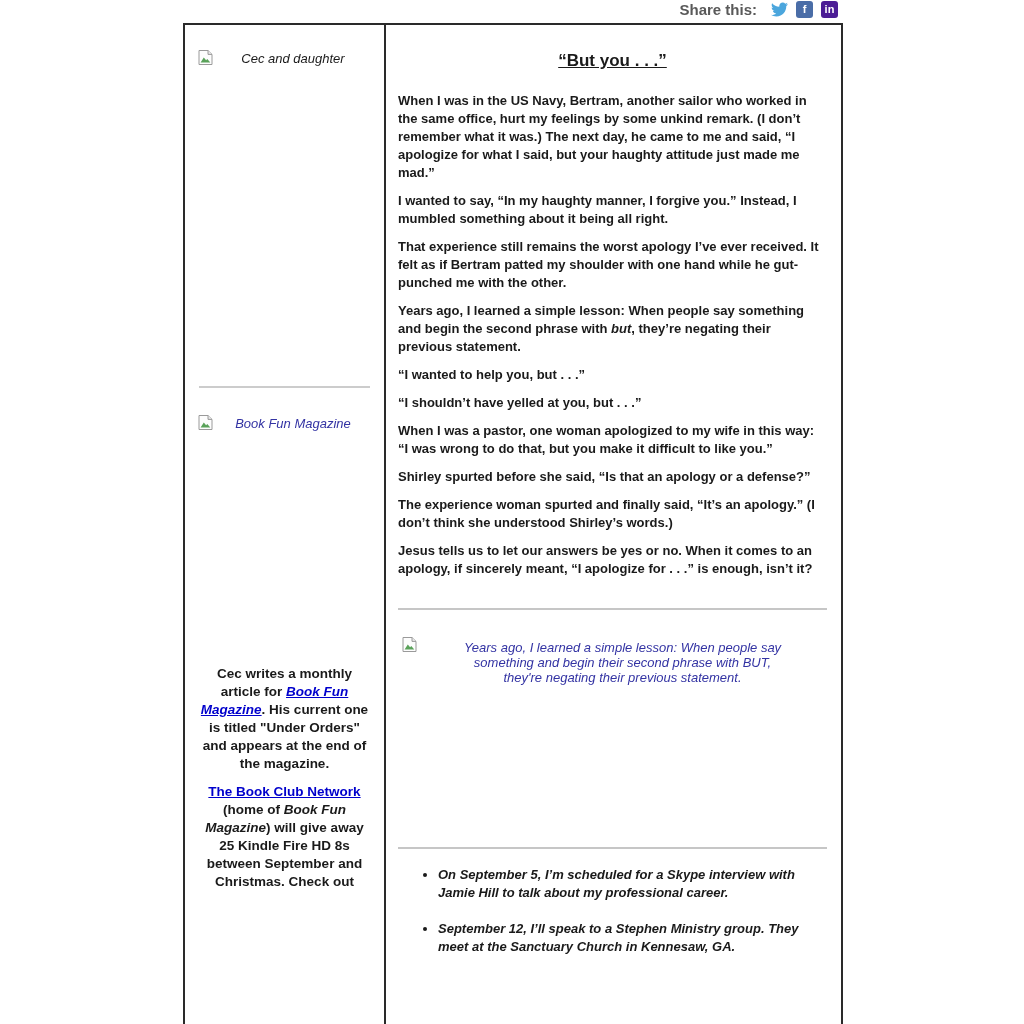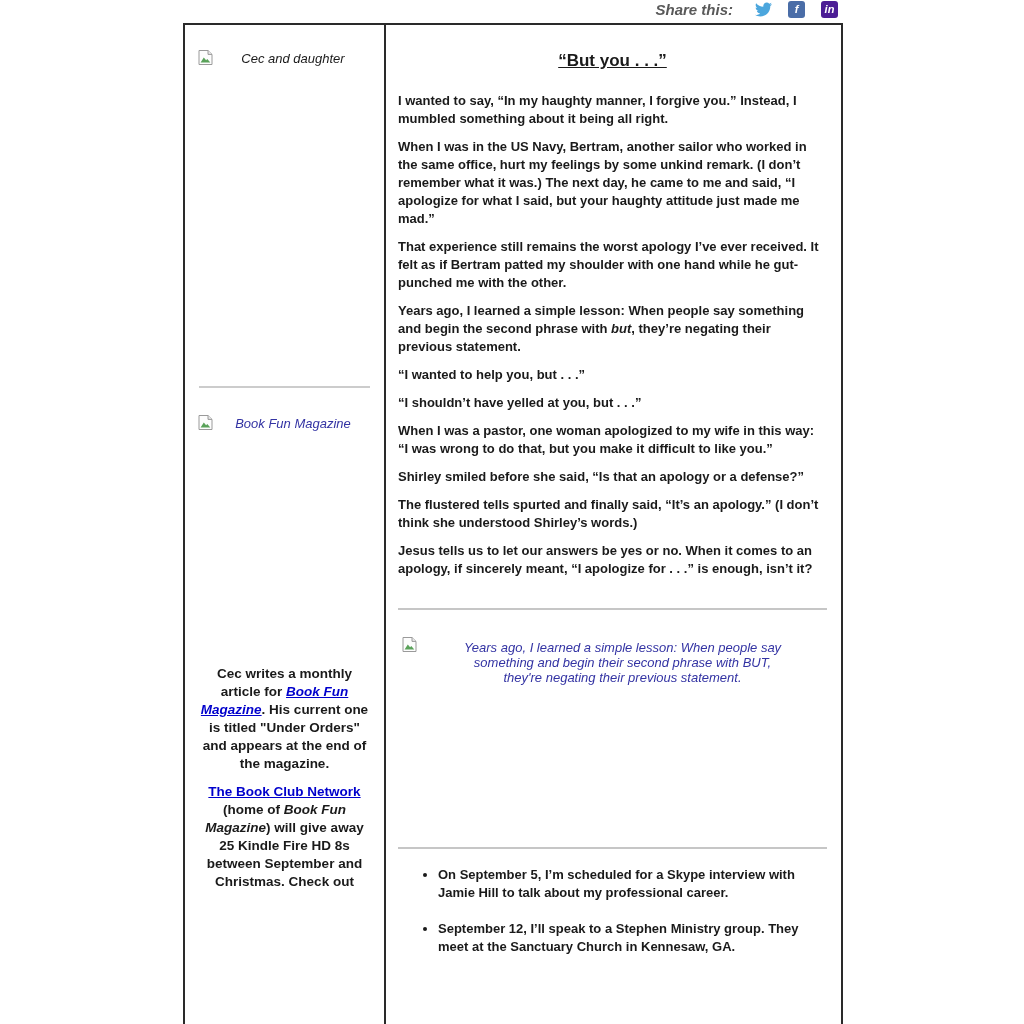--- a/index.html
+++ b/index.html
@@ -5,21 +5,21 @@
   * { margin: 0; padding: 0; box-sizing: border-box; }
   html, body { background: #ffffff; }
   body {
     width: 1024px; height: 1024px; overflow: hidden; position: relative;
     font-family: "Liberation Sans", sans-serif; color: #1a1a1a;
   }
 
   
   .share-row {
     position: absolute; top: 1px; right: 186px;
-    display: flex; align-items: center; gap: 16px; font-style: italic;
+    display: flex; align-items: center; gap: 8px;
   }
   .share-label { font-size: 15px; font-weight: bold; color: #595959; margin-right: 6px; }
   .share-icon {
     width: 17px; height: 17px; display: inline-flex;
     align-items: center; justify-content: center; cursor: pointer;
   }
   .share-icon.box {
     border-radius: 3px; color: #fff; font-weight: bold;
     font-size: 11px; line-height: 1;
   }
@@ -65,21 +65,21 @@
   hr.main-rule { border: none; border-top: 2px solid #c6c6c6; margin: 30px 0 0 0; }
 
   .quote-ph { margin-top: 12px; height: 225px; padding: 14px 0 0 3px; }
   .quote-ph .alt {
     color: #3333a3; font-size: 13px; line-height: 15px; font-weight: normal;
     max-width: 335px; margin: 0 auto; cursor: pointer; padding-top: 4px;
   }
 
   
   .news-title { margin-top: 32px; }
-  ul.news-list { margin: 17px 0 0 14px; padding-left: 26px; list-style: disc; }
+  ul.news-list { margin: 17px 0 0 14px; padding-left: 26px; list-style: disc; font-style: italic; }
   ul.news-list li {
     font-size: 13px; font-weight: bold; line-height: 18px; margin-bottom: 18px;
   }
 </style>
 </head>
 <body>
 
 <div class="share-row">
   <span class="share-label">Share this:</span>
   <span class="share-icon">
@@ -117,29 +117,29 @@
     </div>
 
     <div class="side-caption"><span class="">Cec writes a monthly article for </span><a class="it lnk">Book Fun Magazine</a><span class="">. His current one is titled "Under Orders" and appears at the end of the magazine.</span></div>
     <div class="side-caption"><a class="lnk">The Book Club Network</a><span class=""> (home of </span><span class="it ">Book Fun Magazine</span><span class="">) will give away 25 Kindle Fire HD 8s between September and Christmas. Check out </span></div>
   </div>
 
   <div class="main-col">
 
     <h1 class="article-title">“But you . . .”</h1>
 
+    <p class="body-p"><span class="">When I was in the US Navy, Bertram, another sailor who worked in the same office, hurt my feelings by some unkind remark. (I don’t remember what it was.) The next day, he came to me and said, “I apologize for what I said, but your haughty attitude just made me mad.”</span></p>
     <p class="body-p"><span class="">I wanted to say, “In my haughty manner, I forgive you.” Instead, I mumbled something about it being all right.</span></p>
-    <p class="body-p"><span class="">When I was in the US Navy, Bertram, another sailor who worked in the same office, hurt my feelings by some unkind remark. (I don’t remember what it was.) The next day, he came to me and said, “I apologize for what I said, but your haughty attitude just made me mad.”</span></p>
     <p class="body-p"><span class="">That experience still remains the worst apology I’ve ever received. It felt as if Bertram patted my shoulder with one hand while he gut-punched me with the other.</span></p>
     <p class="body-p"><span class="">Years ago, I learned a simple lesson: When people say something and begin the second phrase with </span><span class="it ">but</span><span class="">, they’re negating their previous statement.</span></p>
     <p class="body-p"><span class="">“I wanted to help you, but . . .”</span></p>
     <p class="body-p"><span class="">“I shouldn’t have yelled at you, but . . .”</span></p>
     <p class="body-p"><span class="">When I was a pastor, one woman apologized to my wife in this way: “I was wrong to do that, but you make it difficult to like you.”</span></p>
-    <p class="body-p"><span class="">Shirley smiled before she said, “Is that an apology or a defense?”</span></p>
-    <p class="body-p"><span class="">The flustered tells spurted and finally said, “It’s an apology.” (I don’t think she understood Shirley’s words.)</span></p>
+    <p class="body-p"><span class="">Shirley spurted before she said, “Is that an apology or a defense?”</span></p>
+    <p class="body-p"><span class="">The experience woman spurted and finally said, “It’s an apology.” (I don’t think she understood Shirley’s words.)</span></p>
     <p class="body-p"><span class="">Jesus tells us to let our answers be yes or no. When it comes to an apology, if sincerely meant, “I apologize for . . .” is enough, isn’t it?</span></p>
 
     <hr class="main-rule">
 
     <div class="img-ph quote-ph">
       <svg class="broken-icon" viewBox="0 0 17 17">
         <path d="M2 1.5 H11 L15 5.4 V15.5 H2 Z" fill="#fdfdfd" stroke="#9a9a9a" stroke-width="1"></path>
         <path d="M11 1.5 V5.4 H15" fill="#e9e9e9" stroke="#9a9a9a" stroke-width="1"></path>
         <path d="M3.6 13.6 L6.8 8.6 L9.1 11.2 L10.3 9.9 L13.3 13.6 Z" fill="#5aa25a"></path>
       </svg>

